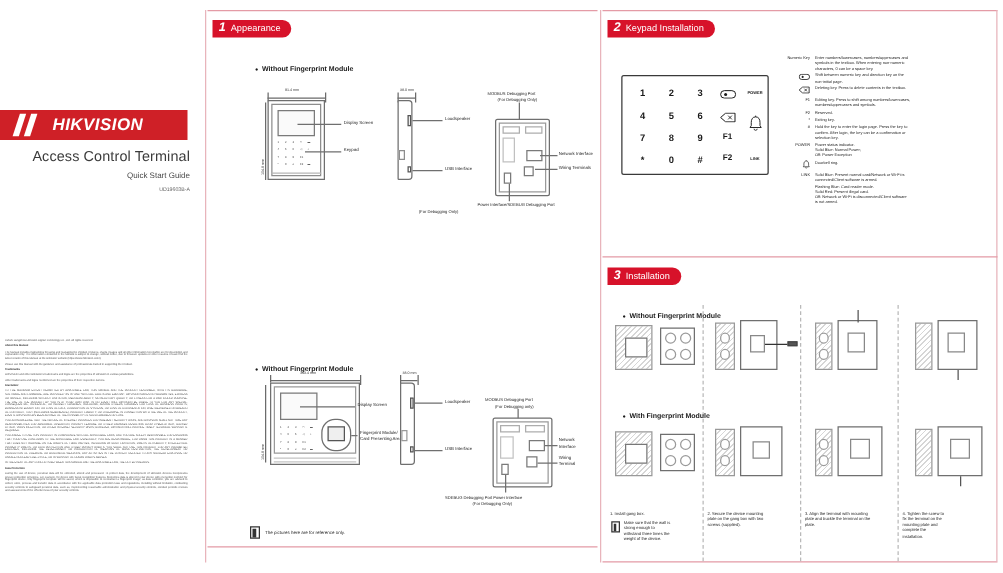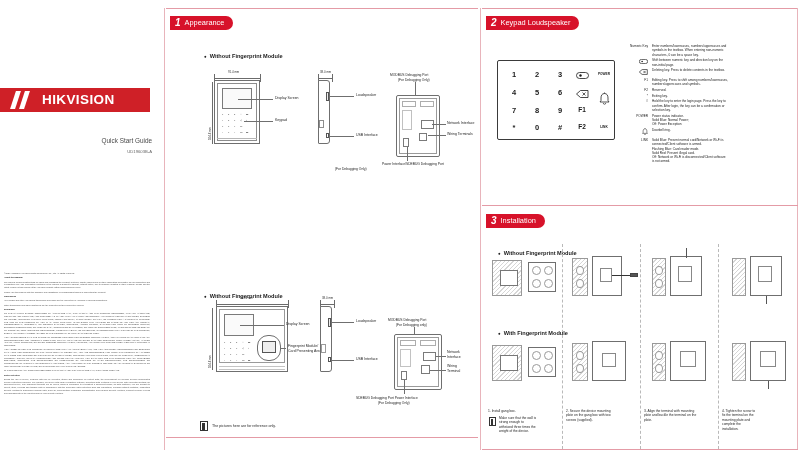--- a/index.html
+++ b/index.html
@@ -13,21 +13,21 @@
   
   .vdiv{position:absolute;top:8px;bottom:8px;width:0;border-left:1px solid #e8b4bb;}
 
   
   .cover{position:absolute;left:0;top:0;width:162px;height:458px;}
   .logo-band{position:absolute;left:0;top:88px;width:150px;height:24px;background:#cf2027;}
   .logo-slash{position:absolute;left:11px;top:91px;width:26px;height:18px;}
   .logo-slash i{display:block;position:absolute;top:0;width:5px;height:18px;background:#ffffff;transform:skewX(-18deg);}
   .logo-slash i.a{left:2px;}
   .logo-slash i.b{left:11px;}
-  .logo-word{position:absolute;left:42px;top:92px;font-size:13.5px;font-weight:bold;
+  .logo-word{position:absolute;left:42px;top:92px;font-size:13.5px;font-weight:bold;font-style:italic;
     letter-spacing:.4px;color:#ffffff;font-family:"Liberation Sans", sans-serif;}
   .cover-title{position:absolute;left:0;top:120px;width:152px;text-align:right;
     font-size:11.5px;color:#3b3b3b;letter-spacing:.1px;}
   .cover-sub{position:absolute;left:0;top:137px;width:152px;text-align:right;font-size:6.4px;color:#4a4a4a;}
   .cover-code{position:absolute;left:0;top:149px;width:152px;text-align:right;font-size:4.2px;color:#666;}
 
   .legal{position:absolute;left:4px;top:272px;width:146px;
     font-size:2.15px;line-height:1.28;color:#4d4d4d;text-align:justify;}
   .legal p{margin:0 0 1.6px 0;}
   .legal .hd{font-weight:bold;color:#2b2b2b;}
@@ -98,20 +98,21 @@
   <div class="vdiv" style="left:797px;top:8px;bottom:9px;"></div>
 
   <div class="cover">
     <div class="logo-band"></div>
     <div class="logo-slash">
         <i class="a"></i>
         <i class="b"></i>
       </div>
     <div class="logo-word">HIKVISION</div>
 
+    <div class="cover-title">Access Control Terminal</div>
     <div class="cover-sub">Quick Start Guide</div>
     <div class="cover-code">UD19603B-A</div>
 
     <div class="legal">
       <p>©2020 Hangzhou Hikvision Digital Technology Co., Ltd. All rights reserved.</p>
       <p class="hd">About this Manual</p>
       <p>The Manual includes instructions for using and managing the Product. Pictures, charts, images and all other information hereinafter are for description and explanation only. The information contained in the Manual is subject to change, without notice, due to firmware updates or other reasons. Please find the latest version of this Manual at the Hikvision website (https://www.hikvision.com/).</p>
       <p>Please use this Manual with the guidance and assistance of professionals trained in supporting the Product.</p>
       <p class="hd">Trademarks</p>
       <p>HIKVISION and other Hikvision's trademarks and logos are the properties of Hikvision in various jurisdictions.</p>
@@ -298,21 +299,21 @@
     <div class="leadv" style="left:404px;top:380px;height:14px;"></div>
     <div class="lbl" style="left:356px;top:396px;font-size:3.3px;">SDEBUG Debugging Port  Power Interface</div>
     <div class="lbl" style="left:378px;top:400.5px;font-size:3.3px;">(For Debugging Only)</div>
   </div>
 
   <div class="fnote-ico" style="left:200px;top:421px;"></div>
   <div class="fnote" style="left:212px;top:424px;">The pictures here are for reference only.</div>
 
   <div class="ribbon" style="left:486px;top:16px;">
     <span class="num">2</span>
-    <span class="nm">Keypad Loudspeaker</span>
+    <span class="nm">Keypad Installation</span>
   </div>
 
   <div class="kp-frame" style="left:497px;top:60px;width:118px;height:80px;">
 
     <div class="kp-cell" style="left:6px;top:10px;width:20px;">1</div>
     <div class="kp-cell" style="left:29px;top:10px;width:20px;">2</div>
     <div class="kp-cell" style="left:52px;top:10px;width:20px;">3</div>
 
     <div class="kp-cell" style="left:6px;top:28px;width:20px;">4</div>
     <div class="kp-cell" style="left:29px;top:28px;width:20px;">5</div>

